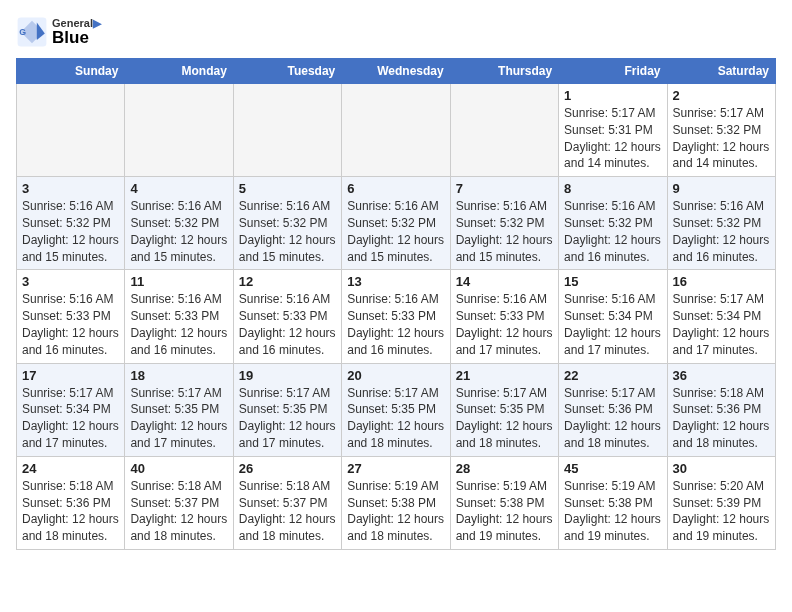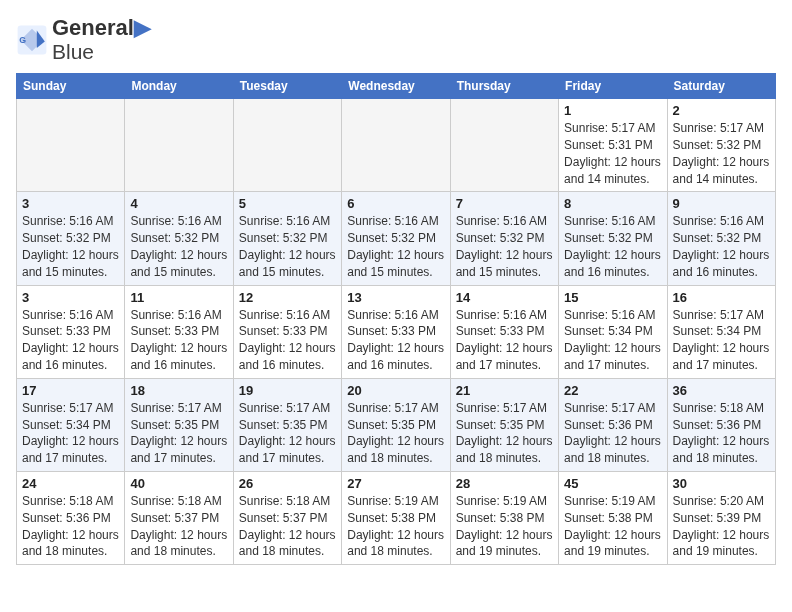--- a/index.html
+++ b/index.html
@@ -42,21 +42,21 @@
     }
     .calendar {
       width: 100%;
       border-collapse: collapse;
       font-size: 11px;
     }
     .calendar th {
       background: #4472c4;
       color: #fff;
       padding: 5px 6px;
-      text-align: left;
+      text-align: right;
       font-size: 12px;
       font-weight: bold;
       border: 1px solid #4472c4;
     }
     .calendar td {
       border: 1px solid #ccc;
       vertical-align: top;
       padding: 4px 5px;
       width: calc(100% / 7);
       min-height: 80px;
@@ -87,24 +87,24 @@
 <div class="page">
   <div class="header">
     <div class="logo">
       <svg class="logo-icon" viewBox="0 0 40 40">
         <rect x="2" y="2" width="36" height="36" rx="4" fill="#e8f0fe"></rect>
         <polygon points="20,6 34,20 20,34 6,20" fill="#4472c4" opacity="0.3"></polygon>
         <polygon points="26,8 36,22 26,30" fill="#4472c4"></polygon>
         <text x="4" y="24" font-size="11" font-weight="bold" fill="#4472c4">G</text>
       </svg>
       <div>
-        <div style="font-size:22px;font-weight:bold;color:#333;line-height:1.1;text-align:right;">
+        <div style="font-size:11px;font-weight:bold;color:#333;line-height:1.1;text-align:right;">
           <span style="color:#333;">General</span><span style="color:#4472c4;">▶</span>
         </div>
-        <div style="font-size:21px;font-weight:normal;color:#404040;line-height:1.1;">Blue</div>
+        <div style="font-size:17px;font-weight:bold;color:#000000;line-height:1.1;">Blue</div>
       </div>
     </div>
     <div class="title-block">
       <div class="month-title"></div>
       <div class="location"></div>
     </div>
   </div>
 
   <table class="calendar">
     <thead>

